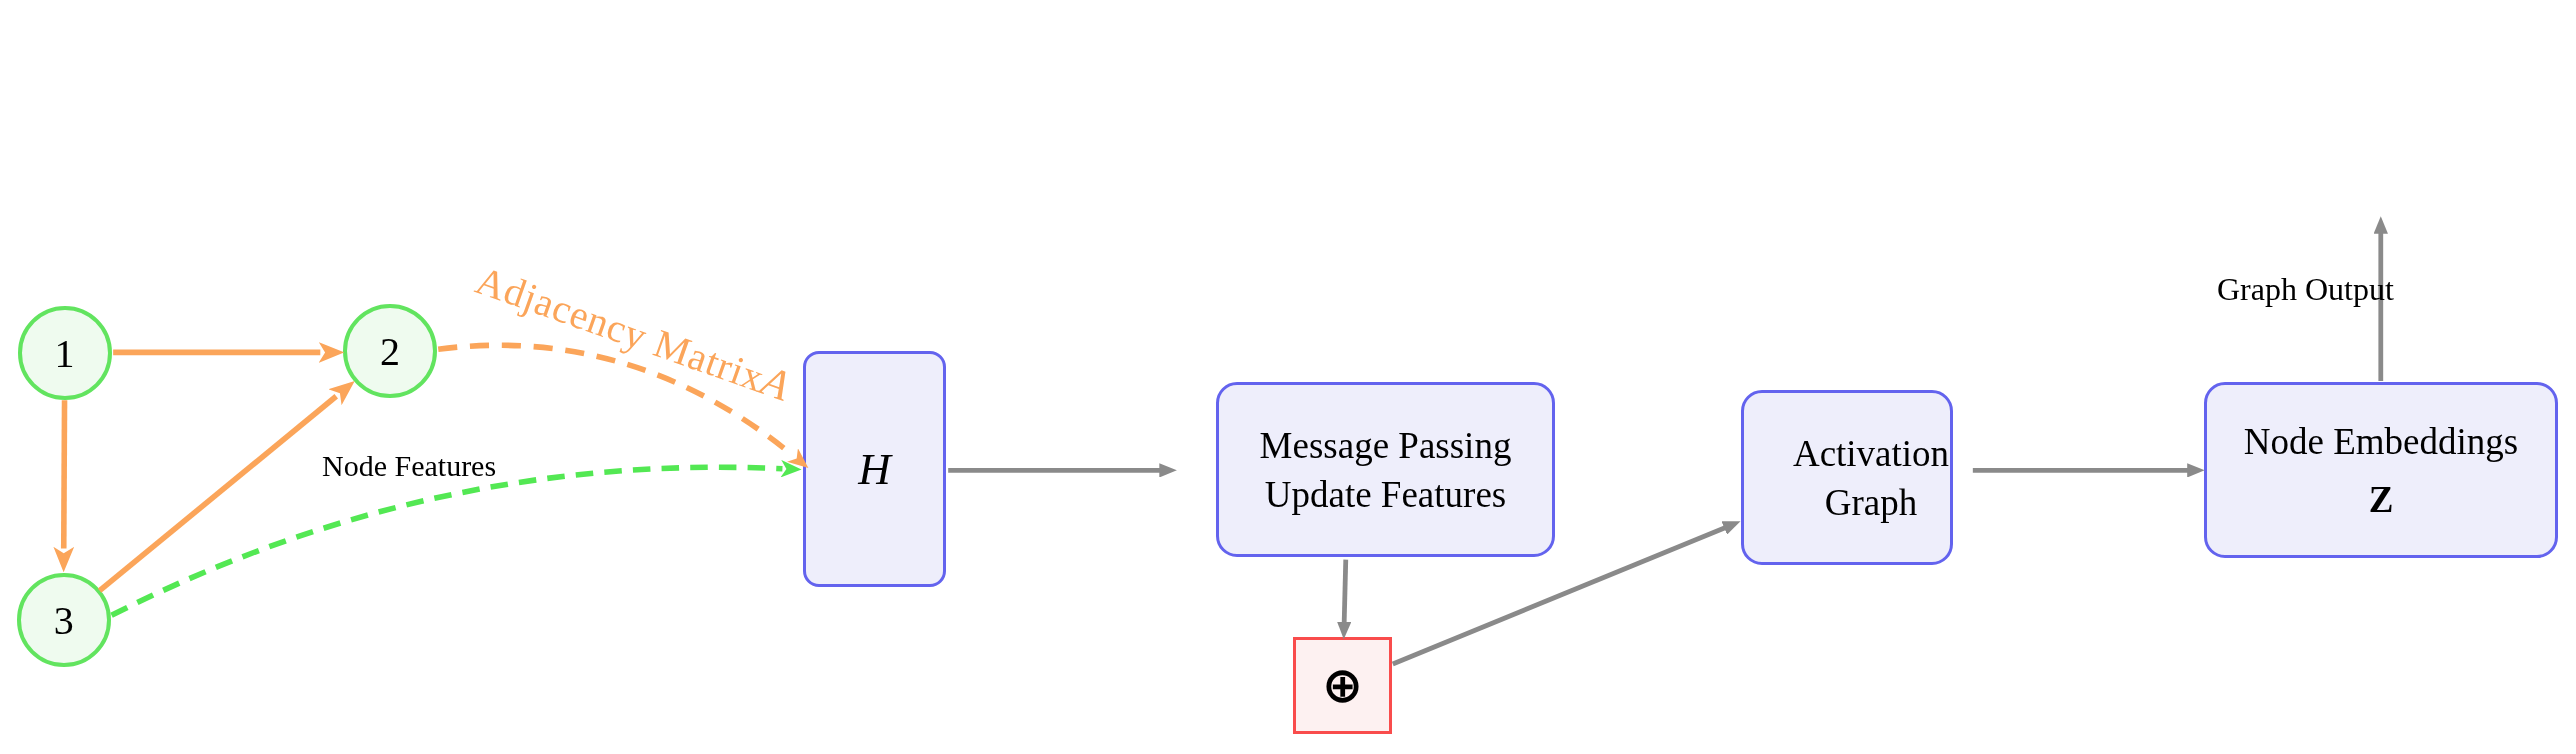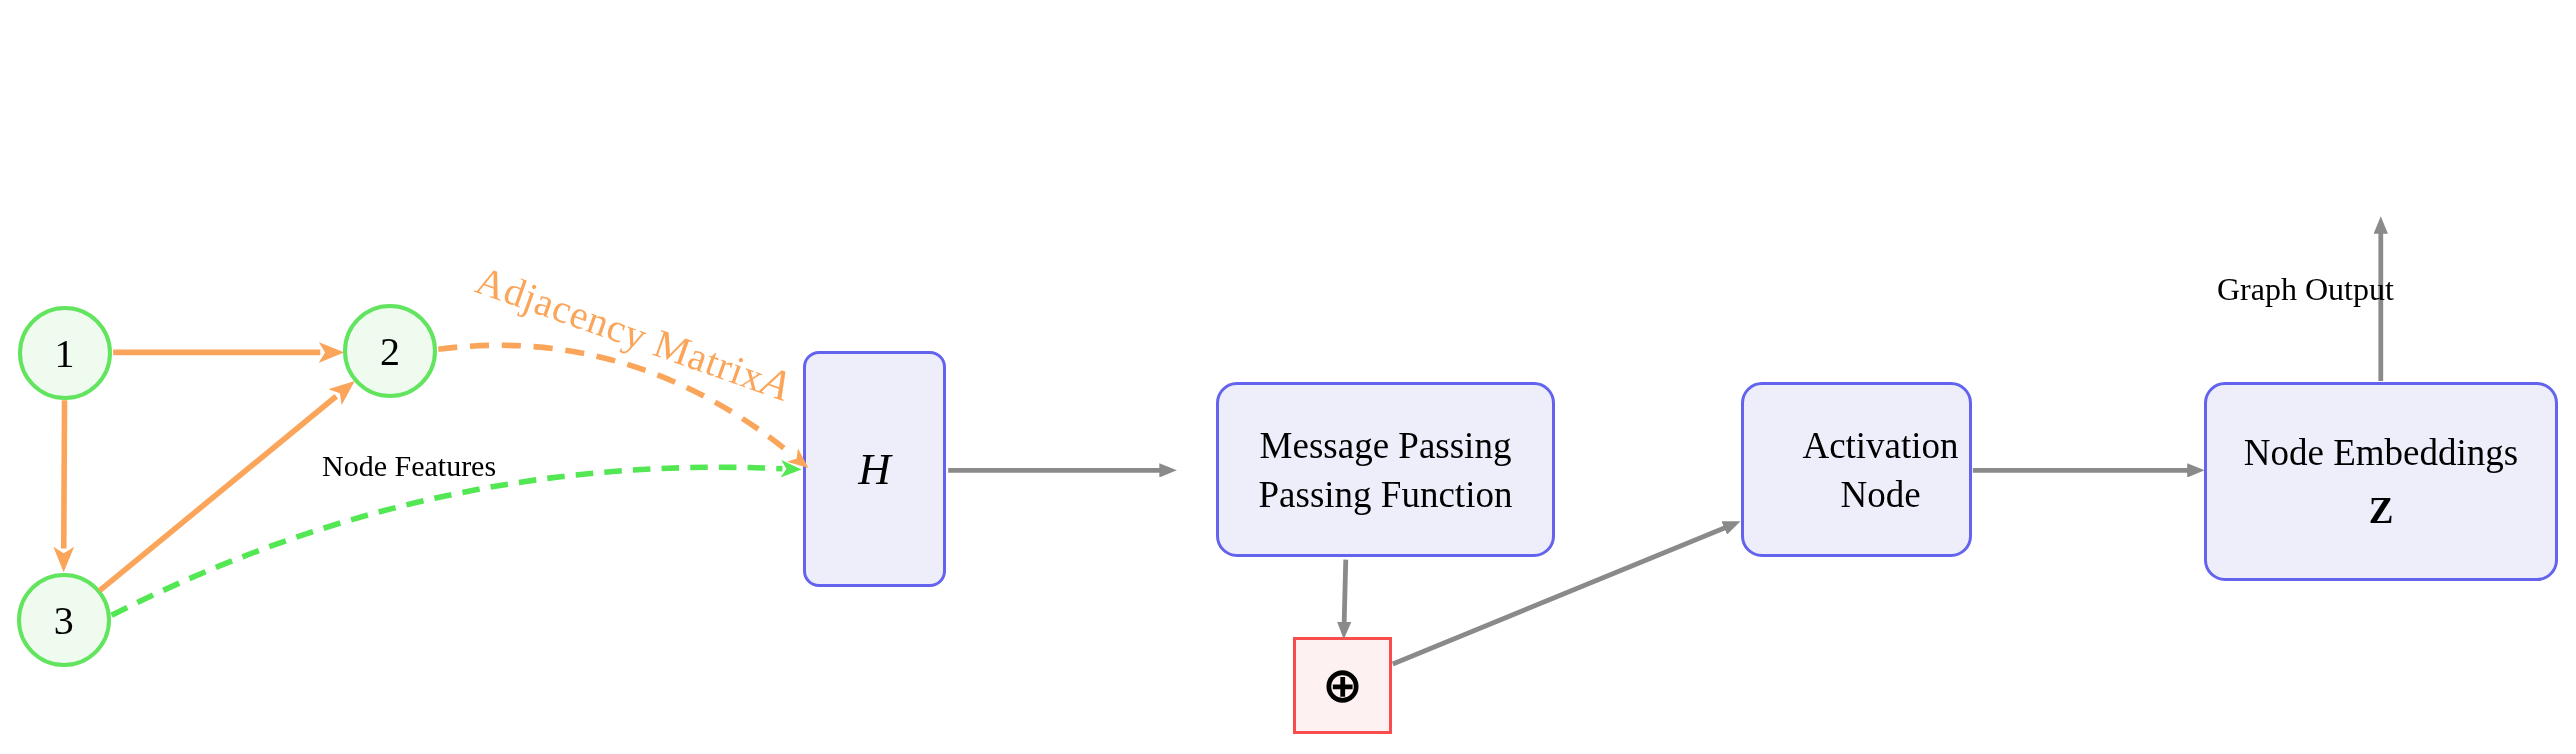--- a/index.html
+++ b/index.html
@@ -21,22 +21,22 @@
   .bluebox{
     position:absolute;box-sizing:border-box;
     border:3.2px solid var(--box-stroke);background:var(--box-fill);
     border-radius:21px;display:flex;flex-direction:column;
     align-items:center;justify-content:center;text-align:center;z-index:2;
   }
   .bluebox .line{font-size:37px;line-height:49px;white-space:nowrap;}
   .box-h{left:803px;top:351px;width:143px;height:236px;border-radius:16px;}
   .box-h .line{font-size:45px;font-style:italic;}
   .box-mp{left:1216px;top:382px;width:339px;height:175px;}
-  .box-relu{left:1741px;top:382px;width:231px;height:175px;padding-left:48px;}
-  .box-ne{left:2204px;top:382px;width:354px;height:199px;gap:9px;}
+  .box-relu{left:1741px;top:390px;width:212px;height:175px;padding-left:48px;}
+  .box-ne{left:2204px;top:382px;width:354px;height:176px;gap:9px;}
   .bold-line{font-weight:bold;font-size:41px;line-height:46px;}
   
   .agg{
     position:absolute;box-sizing:border-box;left:1293px;top:637px;width:99px;height:97px;
     border:3.2px solid var(--agg-stroke);background:var(--agg-fill);
     display:flex;align-items:center;justify-content:center;z-index:2;
   }
   .agg .sym{font-family:"DejaVu Sans",sans-serif;font-weight:bold;font-size:49px;line-height:1;}
   
   .cloud{position:absolute;left:2215px;top:8px;width:322px;height:210px;z-index:2;}
@@ -79,26 +79,26 @@
   <div class="node node-3">
     <span>3</span>
   </div>
 
   <div class="bluebox box-h">
     <div class="line">H</div>
   </div>
 
   <div class="bluebox box-mp">
     <div class="line">Message Passing</div>
-    <div class="line">Passing Function</div>
+    <div class="line">Update Features</div>
   </div>
 
   <div class="bluebox box-relu">
     <div class="line">Activation</div>
-    <div class="line">Node</div>
+    <div class="line">Graph</div>
   </div>
 
   <div class="bluebox box-ne">
     <div class="line">Node Embeddings</div>
     <div class="line bold-line">Z</div>
   </div>
 
   <div class="agg">
     <span class="sym">⊕</span>
   </div>

